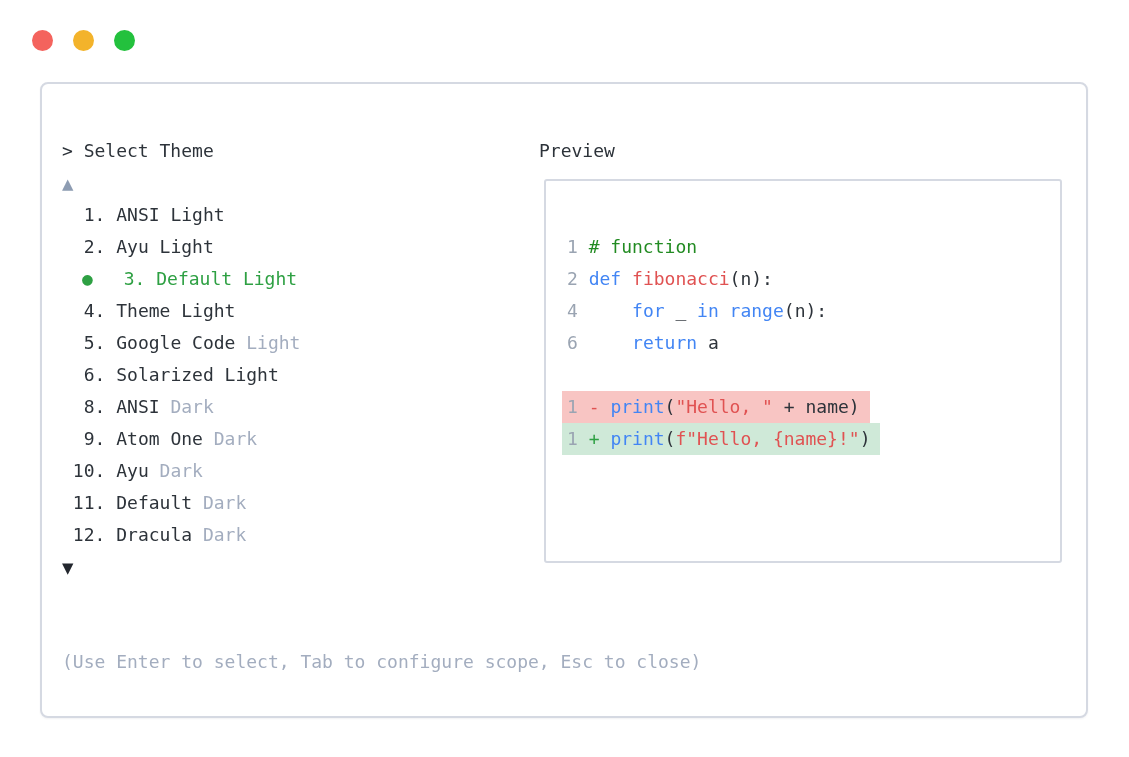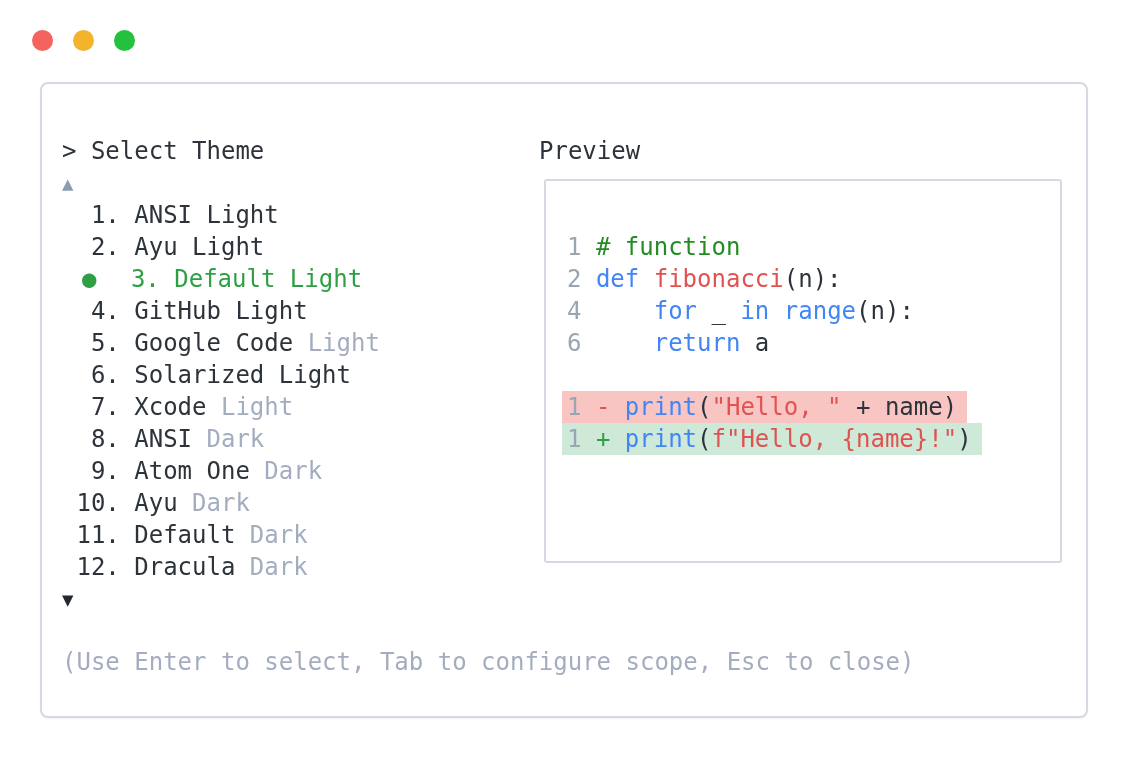--- a/index.html
+++ b/index.html
@@ -18,21 +18,21 @@
     position: absolute;
     left: 40px; top: 82px;
     width: 1048px; height: 636px;
     border: 2px solid var(--c-border);
     border-radius: 8px;
     background: #ffffff;
     box-shadow: 0 1px 2px rgba(30,40,60,0.06);
   }
   .mono-row {
     white-space: pre;
-    font-size: 24px;
+    font-size: 18px;
     line-height: 32px;
     height: 32px;
     color: var(--c-text);
   }
   #prompt { position: absolute; left: 20px; top: 51px; }
   #preview-label { position: absolute; left: 497px; top: 51px; }
 
   #list { position: absolute; left: 20px; top: 83px; }
   .arrow-up-row   { color: var(--c-arrow_up); font-size: 19px; }
   .arrow-down-row { color: var(--c-arrow_down); font-size: 19px; }
@@ -79,24 +79,23 @@
 
   <div id="preview-label" class="mono-row">Preview</div>
 
   <div id="list">
     <div class="mono-row arrow-up-row">▲</div>
 
     <div id="theme-items">
         <div class="mono-row theme-item"><span class="bullet"> </span><span class="item-num"> 1. </span><span class="item-name">ANSI Light</span></div>
         <div class="mono-row theme-item"><span class="bullet"> </span><span class="item-num"> 2. </span><span class="item-name">Ayu Light</span></div>
         <div class="mono-row theme-item item-selected"><span class="bullet">●</span><span class="item-num"> 3. </span><span class="item-name">Default Light</span></div>
-        <div class="mono-row theme-item"><span class="bullet"> </span><span class="item-num"> 4. </span><span class="item-name">GitHub Light</span></div>
+        <div class="mono-row theme-item"><span class="bullet"> </span><span class="item-num"> 4. </span><span class="item-name">Theme Light</span></div>
         <div class="mono-row theme-item"><span class="bullet"> </span><span class="item-num"> 5. </span><span class="item-name">Google Code</span><span class="item-muted"> Light</span></div>
         <div class="mono-row theme-item"><span class="bullet"> </span><span class="item-num"> 6. </span><span class="item-name">Solarized Light</span></div>
-        <div class="mono-row theme-item"><span class="bullet"> </span><span class="item-num"> 7. </span><span class="item-name">Xcode</span><span class="item-muted"> Light</span></div>
         <div class="mono-row theme-item"><span class="bullet"> </span><span class="item-num"> 8. </span><span class="item-name">ANSI</span><span class="item-muted"> Dark</span></div>
         <div class="mono-row theme-item"><span class="bullet"> </span><span class="item-num"> 9. </span><span class="item-name">Atom One</span><span class="item-muted"> Dark</span></div>
         <div class="mono-row theme-item"><span class="bullet"> </span><span class="item-num">10. </span><span class="item-name">Ayu</span><span class="item-muted"> Dark</span></div>
         <div class="mono-row theme-item"><span class="bullet"> </span><span class="item-num">11. </span><span class="item-name">Default</span><span class="item-muted"> Dark</span></div>
         <div class="mono-row theme-item"><span class="bullet"> </span><span class="item-num">12. </span><span class="item-name">Dracula</span><span class="item-muted"> Dark</span></div>
       </div>
     <div class="mono-row arrow-down-row">▼</div>
   </div>
 
   <div id="preview-panel">

